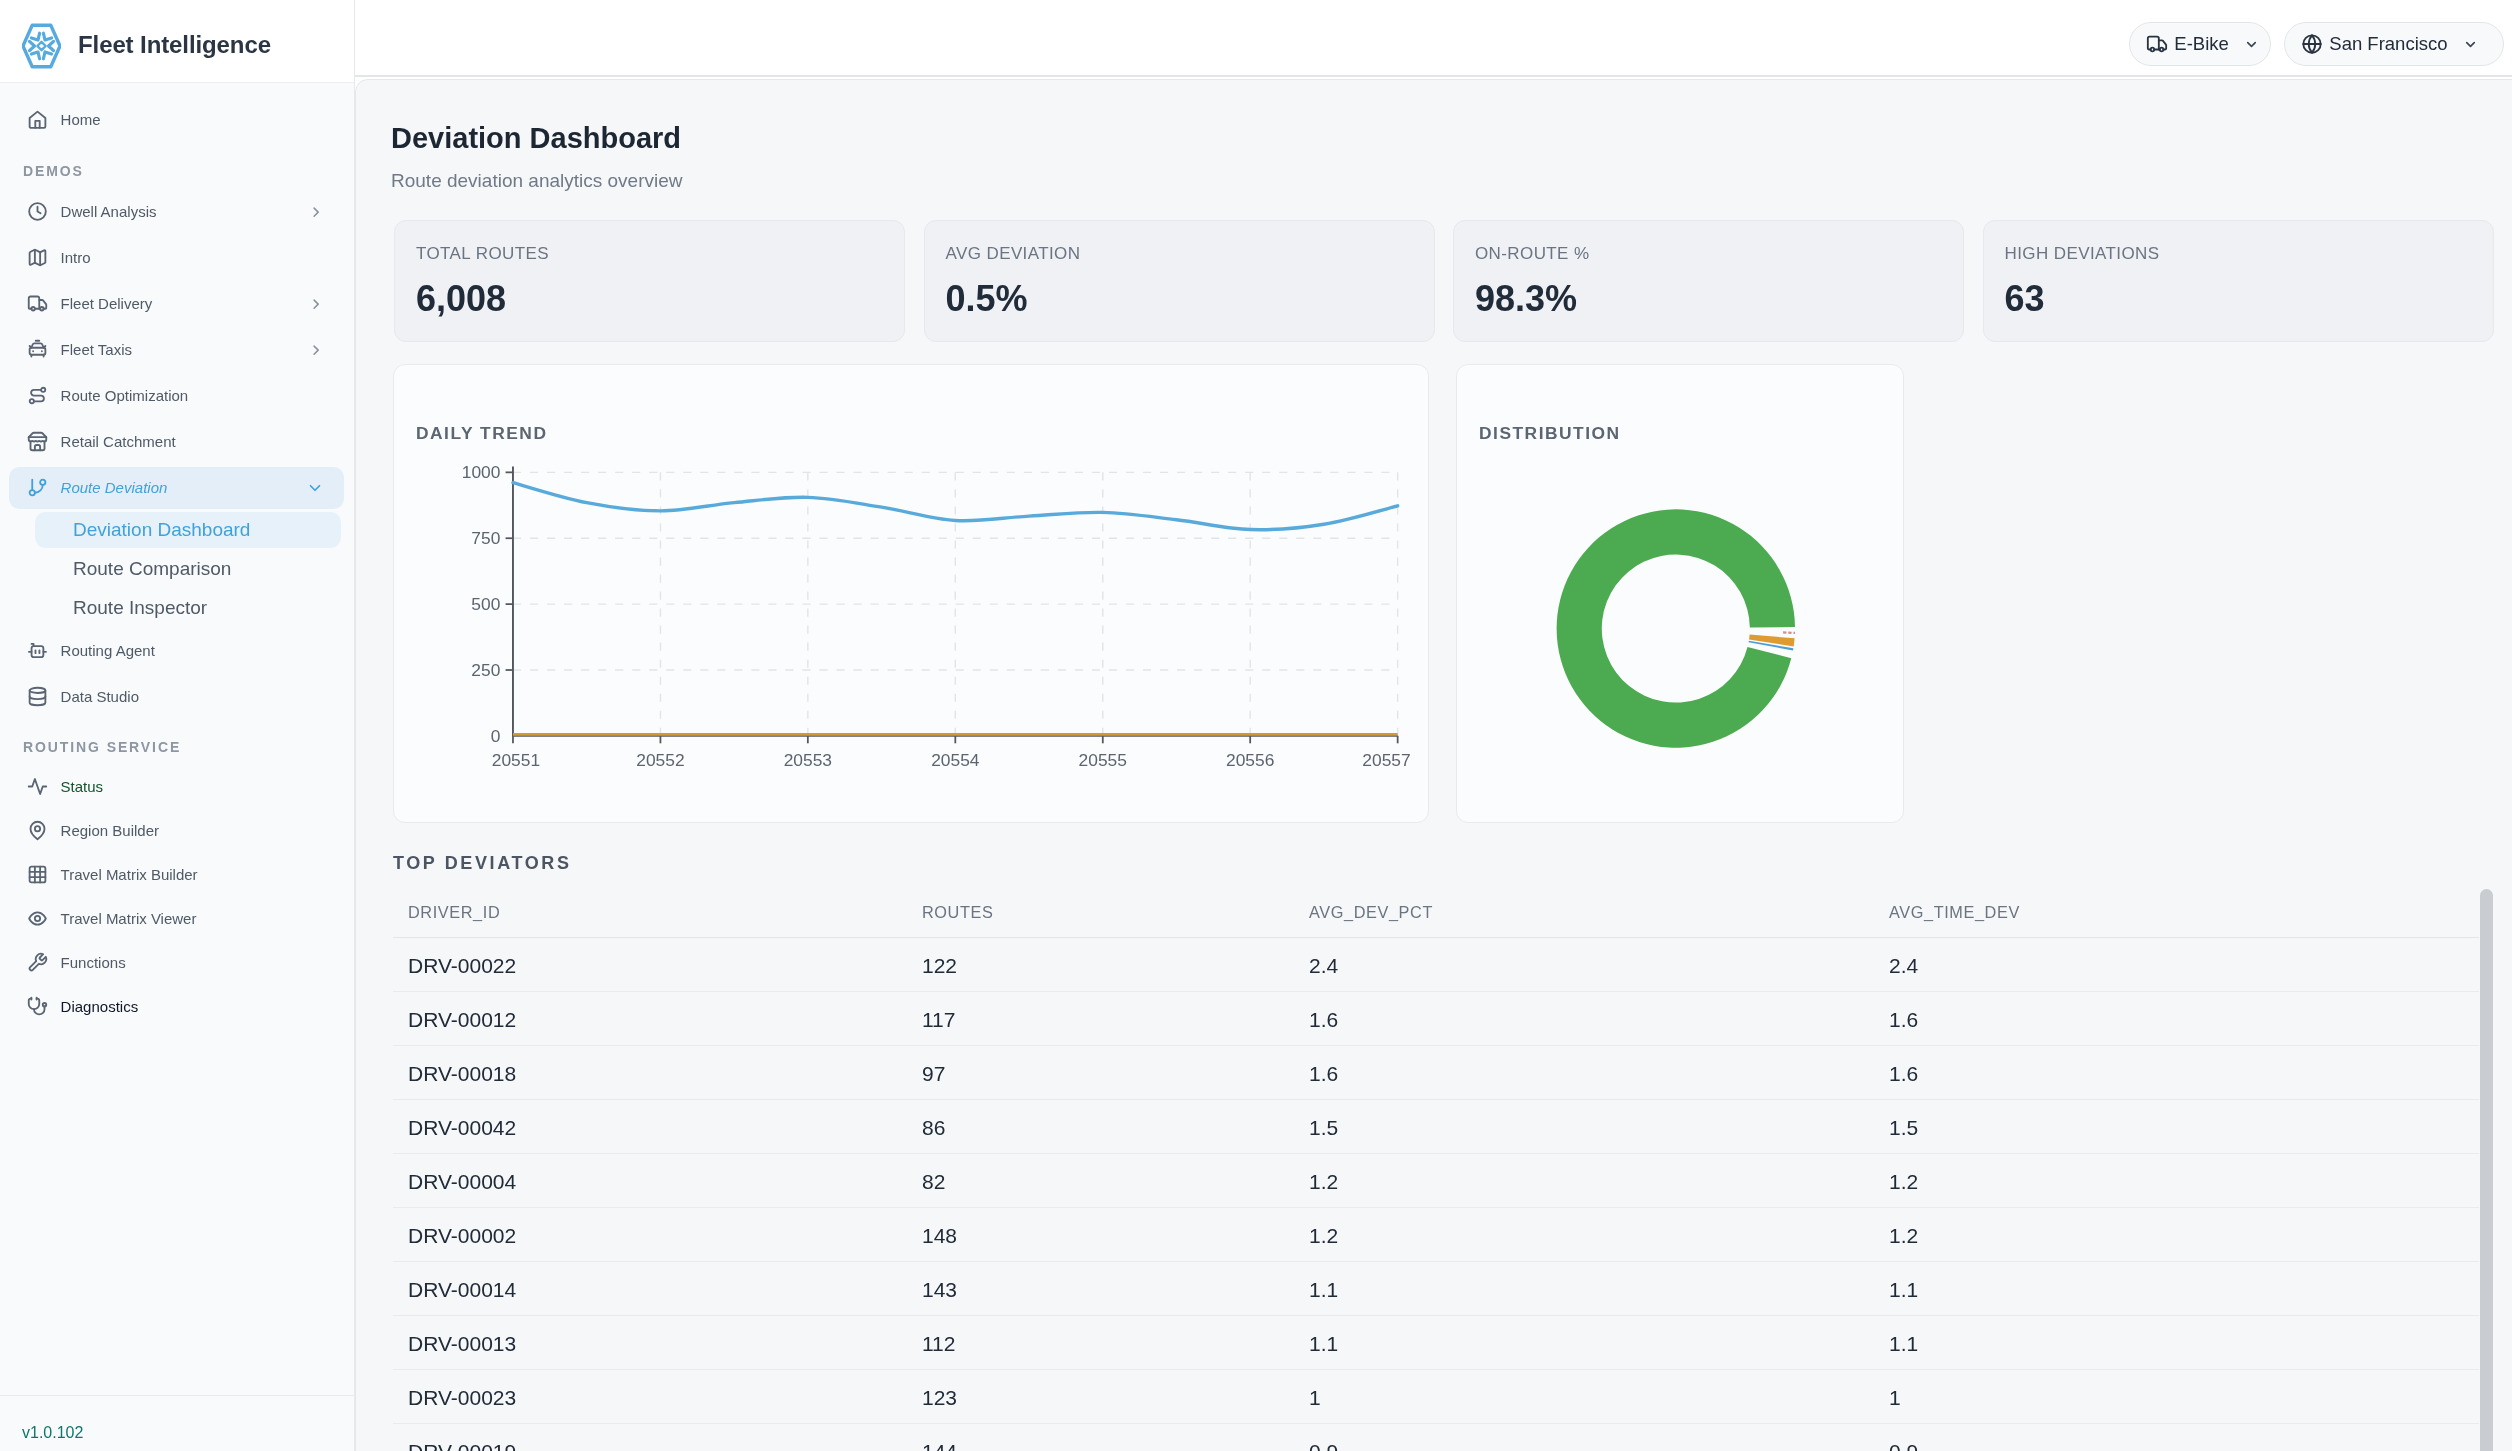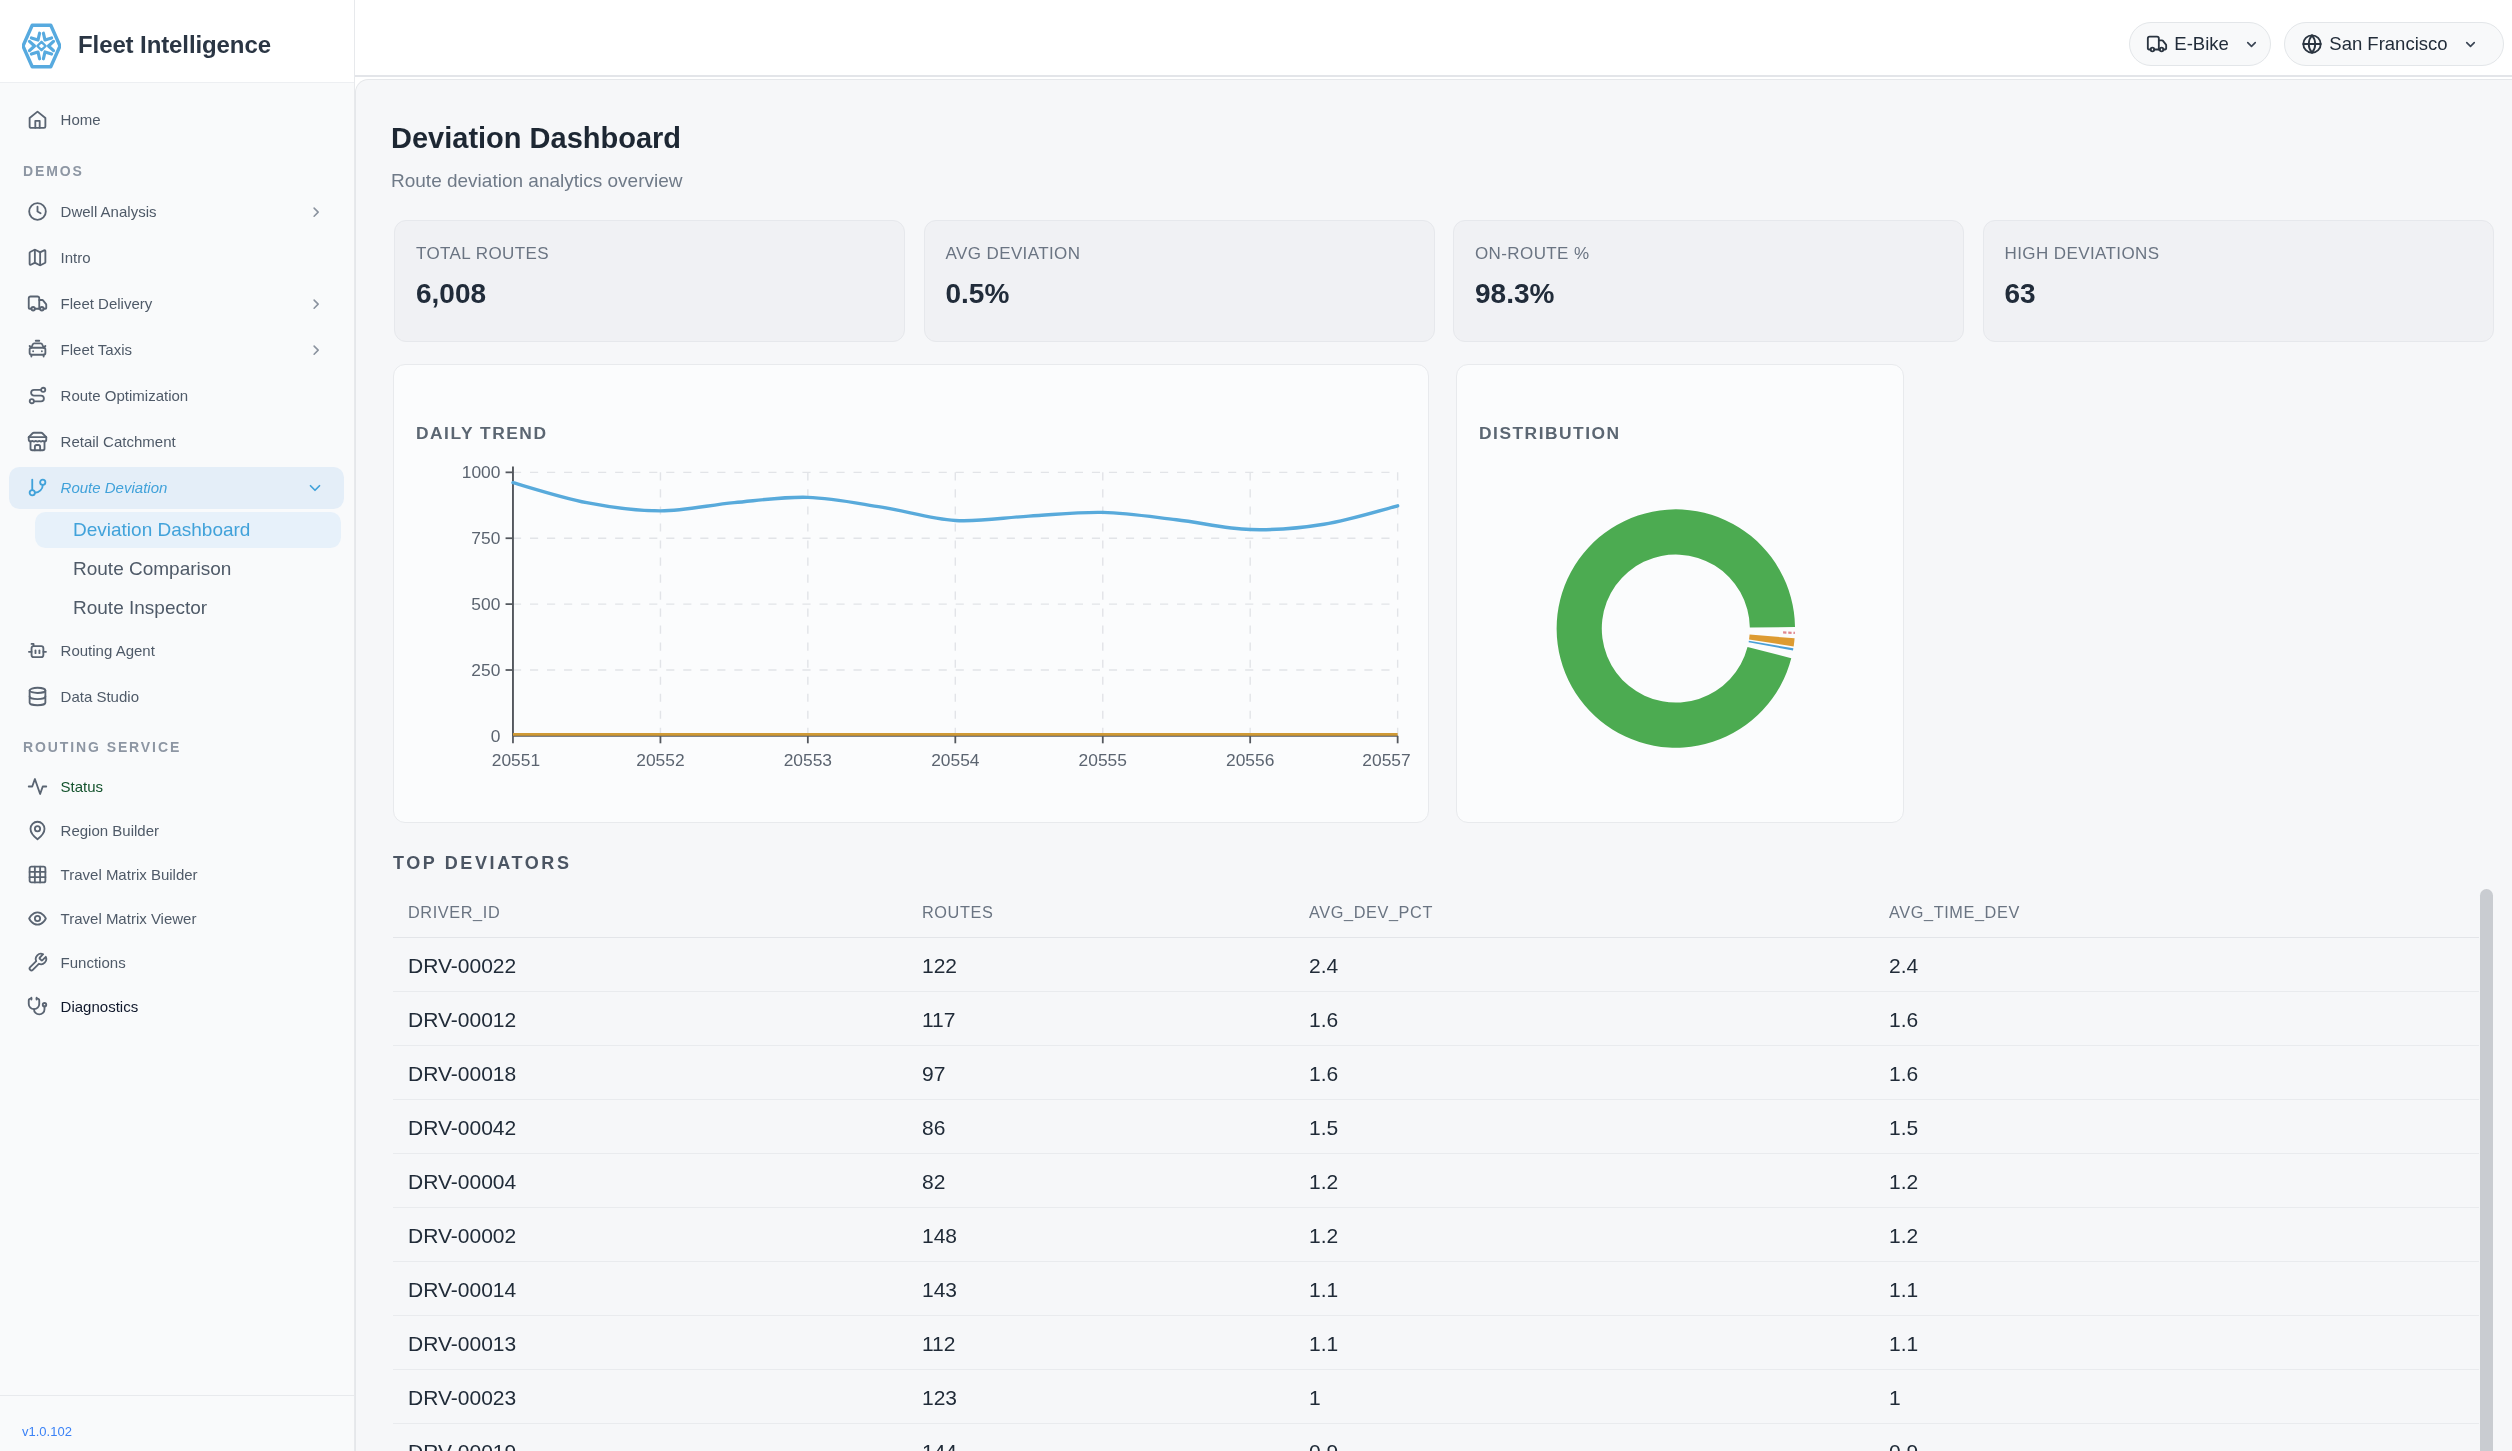--- a/index.html
+++ b/index.html
@@ -20,40 +20,40 @@
   font-size:14px; font-weight:bold; letter-spacing:1.9px; color:#8d96a3; }
 .sec.demos { margin-top:10.4px; }
 .sec.svc { margin-top:9px; }
 .sub { height:39px; display:flex; align-items:center; padding-left:73px;
   font-size:19px; color:#4f5a68; position:relative; }
 .sub.active { color:#41a2da; }
 .sub.active::before { content:""; position:absolute; left:35px; right:12.6px; top:1.5px; bottom:1.5px;
   background:#e7f1fa; border-radius:10.4px; }
 .sub span { position:relative; }
 .sfoot { position:absolute; left:0; right:0; bottom:0; height:56px; border-top:1.5px solid #e8eaed;
-  padding:28px 0 0 22px; font-size:13px; color:#3b82f6; }
+  padding:28px 0 0 22px; font-size:16px; color:#0f766e; }
 .topbar { position:absolute; left:355px; top:0; right:0; height:77px; background:#fff;
   border-bottom:2.2px solid #e3e5e9; }
 .topbar .ttl { position:absolute; left:33px; top:0; height:83px; display:flex; align-items:center;
   font-size:24px; font-weight:500; color:#2c3845; }
 .pill { position:absolute; top:22px; height:44px; border:1.5px solid #e3e6e9; background:#f8f9fa;
   border-radius:22px; display:flex; align-items:center; font-size:18.5px; font-weight:500; color:#222d3a; }
 .pill .pico { display:flex; align-items:center; }
 .pill .ptext { margin:0 15px 0 6px; }
 .panel { position:absolute; left:355px; top:79px; width:2159px; height:1373px;
   background:#f6f7f9; border:1.5px solid #e5e7ea; border-right:none; border-bottom:none;
   border-top-left-radius:13.3px; }
 .panel > * { position:absolute; }
 h1 { left:35px; top:42px; font-size:29px; font-weight:bold; color:#1d2733; }
 .subttl { left:35px; top:90px; font-size:19px; color:#6f7a88; }
 .stats { left:38px; top:140px; display:flex; gap:18.5px; }
 .scard { width:511px; height:122px; background:#f0f1f4; border:1.5px solid #e6e8ec; border-radius:12px;
   padding:23px 0 0 21px; }
 .slabel { font-size:17px; letter-spacing:0.4px; color:#6a7482; }
-.svalue { margin-top:14px; font-size:28px; font-weight:bold; color:#212c3a; }
+.svalue { margin-top:14px; font-size:36px; font-weight:bold; color:#212c3a; }
 .ccard { top:284px; height:459px; background:#fbfcfd; border:1.5px solid #e8eaed; border-radius:12px; }
 .ccard .ctitle { position:absolute; left:22px; top:58px; font-size:17.4px; font-weight:bold;
   letter-spacing:1.5px; color:#5b6672; }
 .ccard svg { position:absolute; left:0; top:0; }
 #trend { left:37px; width:1036px; }
 #dist { left:1100px; width:448px; }
 .tlabel { left:37px; top:773px; font-size:18px; font-weight:bold; letter-spacing:2.6px; color:#4b5563; }
 .tbl { left:37px; top:806px; width:2085px; border-collapse:collapse; table-layout:fixed; }
 .tbl th { height:51px; text-align:left; padding:1.5px 0 0 15px; font-size:16.3px; font-weight:normal;
   letter-spacing:0.6px; color:#6a7482; border-bottom:1.5px solid #e3e5e9; }

